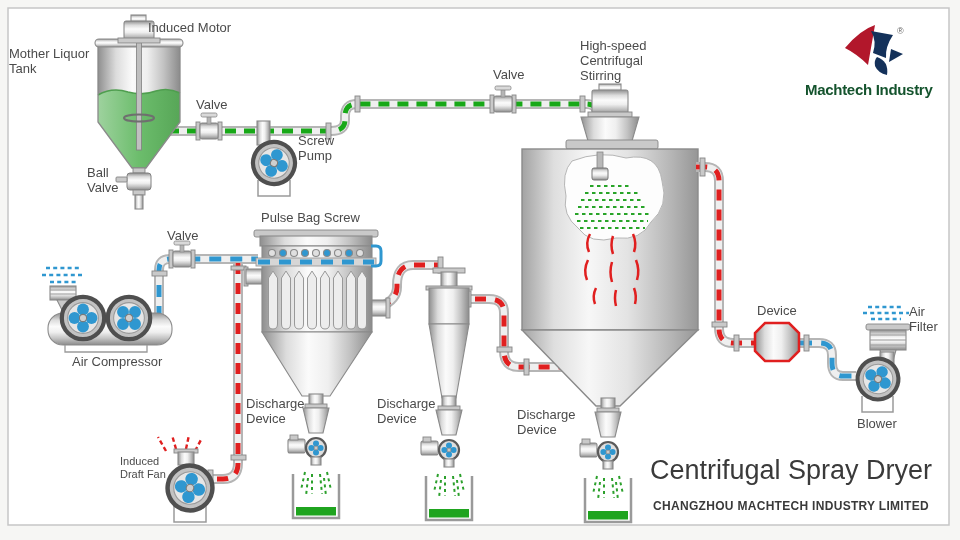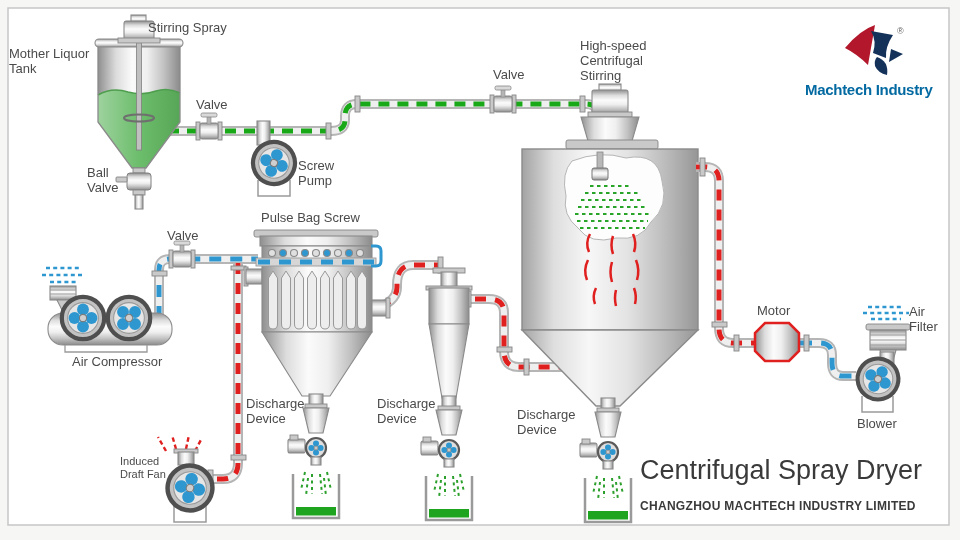--- a/index.html
+++ b/index.html
@@ -2,22 +2,22 @@
 <html><head>
 <meta charset="utf-8">
 <style>
   html,body{margin:0;padding:0;background:#f6f6f4;}
   #scene{position:relative;width:960px;height:540px;overflow:hidden;
          font-family:"Liberation Sans",sans-serif;background:#f6f6f4;}
   #scene svg{position:absolute;left:0;top:0;}
   .lbl{position:absolute;font:13px/1.16 "Liberation Sans",sans-serif;color:#4b4b4b;}
   .lbl.small{font-size:11px;line-height:1.18;}
   .nowrap{white-space:nowrap;}
-  .brand{position:absolute;font-weight:700;font-size:15px;letter-spacing:-0.3px;color:#0369a1;white-space:nowrap;}
-  .titleblock{position:absolute;left:640px;top:456px;width:302px;color:#3a3a3a;}
+  .brand{position:absolute;font-weight:700;font-size:15px;letter-spacing:-0.3px;color:#14532d;white-space:nowrap;}
+  .titleblock{position:absolute;left:640px;top:456px;width:302px;text-align:center;color:#3a3a3a;}
   .titleblock .t1{font-size:27px;line-height:1.1;}
   .titleblock .t2{font-size:12px;font-weight:700;letter-spacing:0.3px;margin-top:13px;}
   
   .pb{fill:none;stroke:#b5b5b5;stroke-width:10;}
   .pc{fill:none;stroke:#efefef;stroke-width:6;}
   .dg{fill:none;stroke:#18a818;stroke-width:5;stroke-dasharray:11 8;}
   .db{fill:none;stroke:#2f97d0;stroke-width:5;stroke-dasharray:12 9;}
   .dr{fill:none;stroke:#e01f1f;stroke-width:5;stroke-dasharray:11 9;}
   .fl{fill:#c9c9c9;stroke:#868686;stroke-width:0.9;}
   .mt{stroke:#8a8a8a;stroke-width:1.1;}
@@ -307,35 +307,35 @@
 
   <g>
     <path d="M845,48 Q860,30 875,25 L868,65 Q857,54 845,48 Z" fill="#b2172b"></path>
     <path d="M871,31 L893,35 Q885,47 886,58 L873,53 Q877,41 871,31 Z" fill="#14315a"></path>
     <path d="M877,57 Q889,61 887,75 Q878,73 875,66 Q874,60 877,57 Z" fill="#14315a"></path>
     <path d="M891,49 L903,54 L889,62 Z" fill="#14315a"></path>
     <text x="897" y="34" font-size="9" fill="#666666">®</text>
   </g>
 </svg>
 
-<div class="lbl nowrap" style="left:148px;top:20px">Stirring Spray</div>
+<div class="lbl nowrap" style="left:148px;top:20px">Induced Motor</div>
 <div class="lbl" style="left:9px;top:46px;width:110px">Mother Liquor Tank</div>
 <div class="lbl" style="left:87px;top:165px;width:50px">Ball Valve</div>
 <div class="lbl nowrap" style="left:196px;top:97px">Valve</div>
-<div class="lbl" style="left:298px;top:158px;width:58px">Screw Pump</div>
+<div class="lbl" style="left:298px;top:133px;width:58px">Screw Pump</div>
 <div class="lbl nowrap" style="left:493px;top:67px">Valve</div>
 <div class="lbl" style="left:580px;top:38px;width:92px">High-speed Centrifugal Stirring</div>
 <div class="lbl nowrap" style="left:261px;top:210px">Pulse Bag Screw</div>
 <div class="lbl nowrap" style="left:167px;top:228px">Valve</div>
 <div class="lbl nowrap" style="left:72px;top:354px">Air Compressor</div>
 <div class="lbl" style="left:246px;top:396px;width:78px">Discharge Device</div>
 <div class="lbl" style="left:377px;top:396px;width:78px">Discharge Device</div>
 <div class="lbl" style="left:517px;top:407px;width:78px">Discharge Device</div>
 <div class="lbl small" style="left:120px;top:455px;width:56px">Induced Draft Fan</div>
-<div class="lbl nowrap" style="left:757px;top:303px">Motor</div>
+<div class="lbl nowrap" style="left:757px;top:303px">Device</div>
 <div class="lbl" style="left:909px;top:304px;width:45px">Air Filter</div>
 <div class="lbl nowrap" style="left:857px;top:416px">Blower</div>
 
 <div class="brand" style="left:805px;top:81px">Machtech Industry</div>
 
 <div class="titleblock">
   <div class="t1">Centrifugal Spray Dryer</div>
   <div class="t2">CHANGZHOU MACHTECH INDUSTRY LIMITED</div>
 </div>
 </div>

